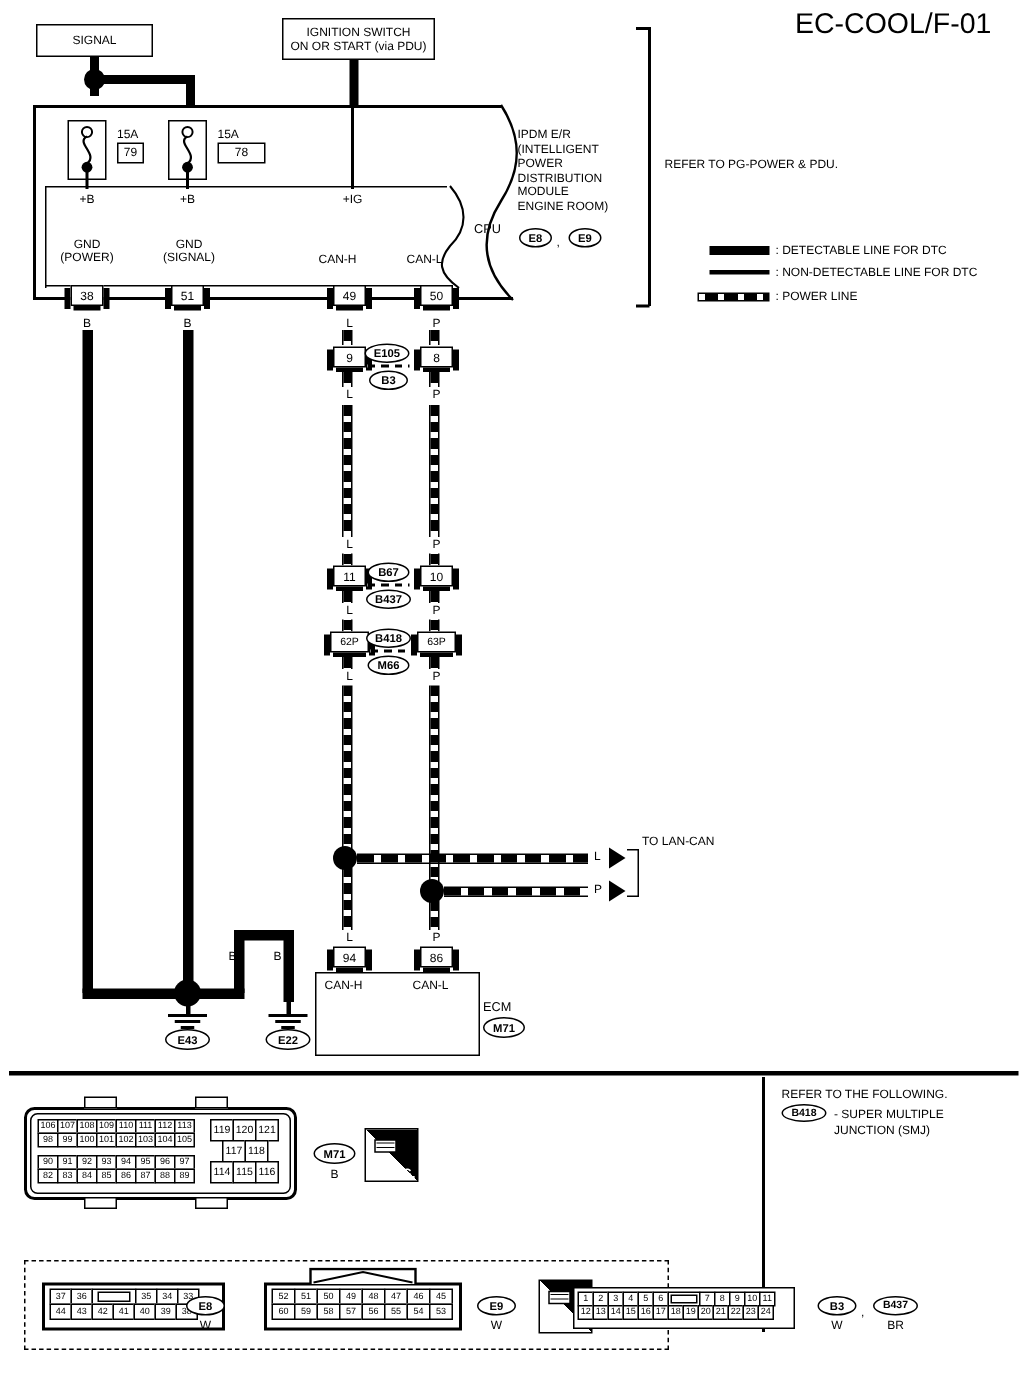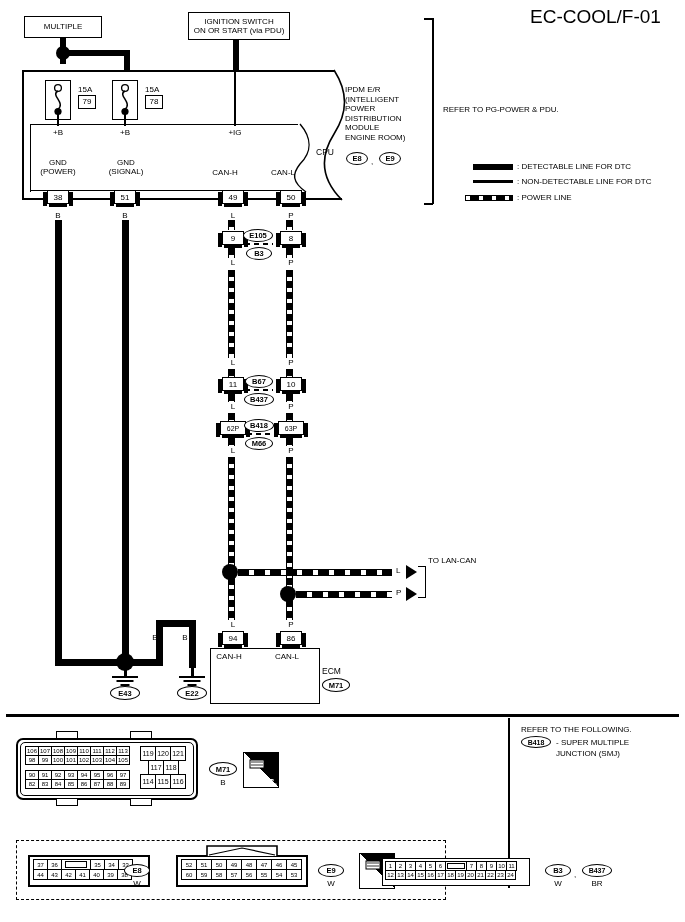--- a/index.html
+++ b/index.html
@@ -66,21 +66,21 @@
 <div class="txt" style="left:530px;top:6px;font-size:19px;line-height:22px;">EC-COOL/F-01</div>
 
 <div class="txt" style="left:443px;top:105px;font-size:8px;">REFER TO PG-POWER &amp; PDU.</div>
 
 <div class="txt" style="left:613px;top:924px;font-size:7.5px;margin-left:40px;">TBWT1999E</div>
 
 <div class="blk" style="left:432px;top:18px;width:1.5px;height:186px;"></div>
 <div class="blk" style="left:424px;top:18px;width:9px;height:1.5px;"></div>
 <div class="blk" style="left:424px;top:203px;width:9px;height:1.5px;"></div>
 
-<div class="lbl-box" style="left:24px;top:16px;width:78px;height:22px;border-width:1.4px;">MULTIPLE</div>
+<div class="lbl-box" style="left:24px;top:16px;width:78px;height:22px;border-width:1.4px;">SIGNAL</div>
 
 <div class="lbl-box" style="left:188px;top:12px;width:102px;height:28px;border-width:1.4px;">
   <span style="white-space:pre-line;">IGNITION SWITCH
 ON OR START (via PDU)</span>
 </div>
 
 <div class="wire-v" style="left:60px;top:38px;width:6px;height:26px;"></div>
 <div class="dot" style="left:56px;top:46px;width:14px;height:14px;"></div>
 <div class="wire-h" style="left:62px;top:50px;width:68px;height:6px;"></div>
 <div class="wire-v" style="left:124px;top:50px;width:6px;height:22px;"></div>
@@ -110,21 +110,21 @@
 <div class="txt" style="left:78px;top:85px;">15A</div>
 <div class="lbl-box" style="left:78px;top:95px;width:18px;height:14px;border-width:1.3px;">79</div>
 
 <div class="box" style="left:112px;top:80px;width:26px;height:40px;border-width:1.4px;"></div>
 <svg class="abs" style="left:112px;top:80px;width:26px;height:40px;" viewBox="0 0 26 40">
   <circle cx="13" cy="8" r="3.4" fill="#fff" stroke="#000" stroke-width="1.3"></circle>
   <path d="M13,11 C5,15 21,23 13,29" fill="none" stroke="#000" stroke-width="1.5"></path>
   <circle cx="13" cy="31.5" r="3.6" fill="#000"></circle>
 </svg>
 <div class="txt" style="left:145px;top:85px;">15A</div>
-<div class="lbl-box" style="left:145px;top:95px;width:18px;height:14px;border-width:1.3px;">78</div>
+<div class="lbl-box" style="left:145px;top:95px;width:32px;height:14px;border-width:1.3px;">78</div>
 
 <div class="thin-v" style="left:57px;top:114px;width:2.2px;height:12px;"></div>
 <div class="thin-v" style="left:124px;top:114px;width:2.2px;height:12px;"></div>
 <div class="thin-v" style="left:234px;top:72px;width:2.2px;height:54px;"></div>
 
 <div class="txt c" style="left:48px;top:128px;width:20px;">+B</div>
 <div class="txt c" style="left:115px;top:128px;width:20px;">+B</div>
 <div class="txt c" style="left:225px;top:128px;width:20px;">+IG</div>
 
 <div class="txt c" style="left:33px;top:158px;width:50px;white-space:pre-line;">GND

